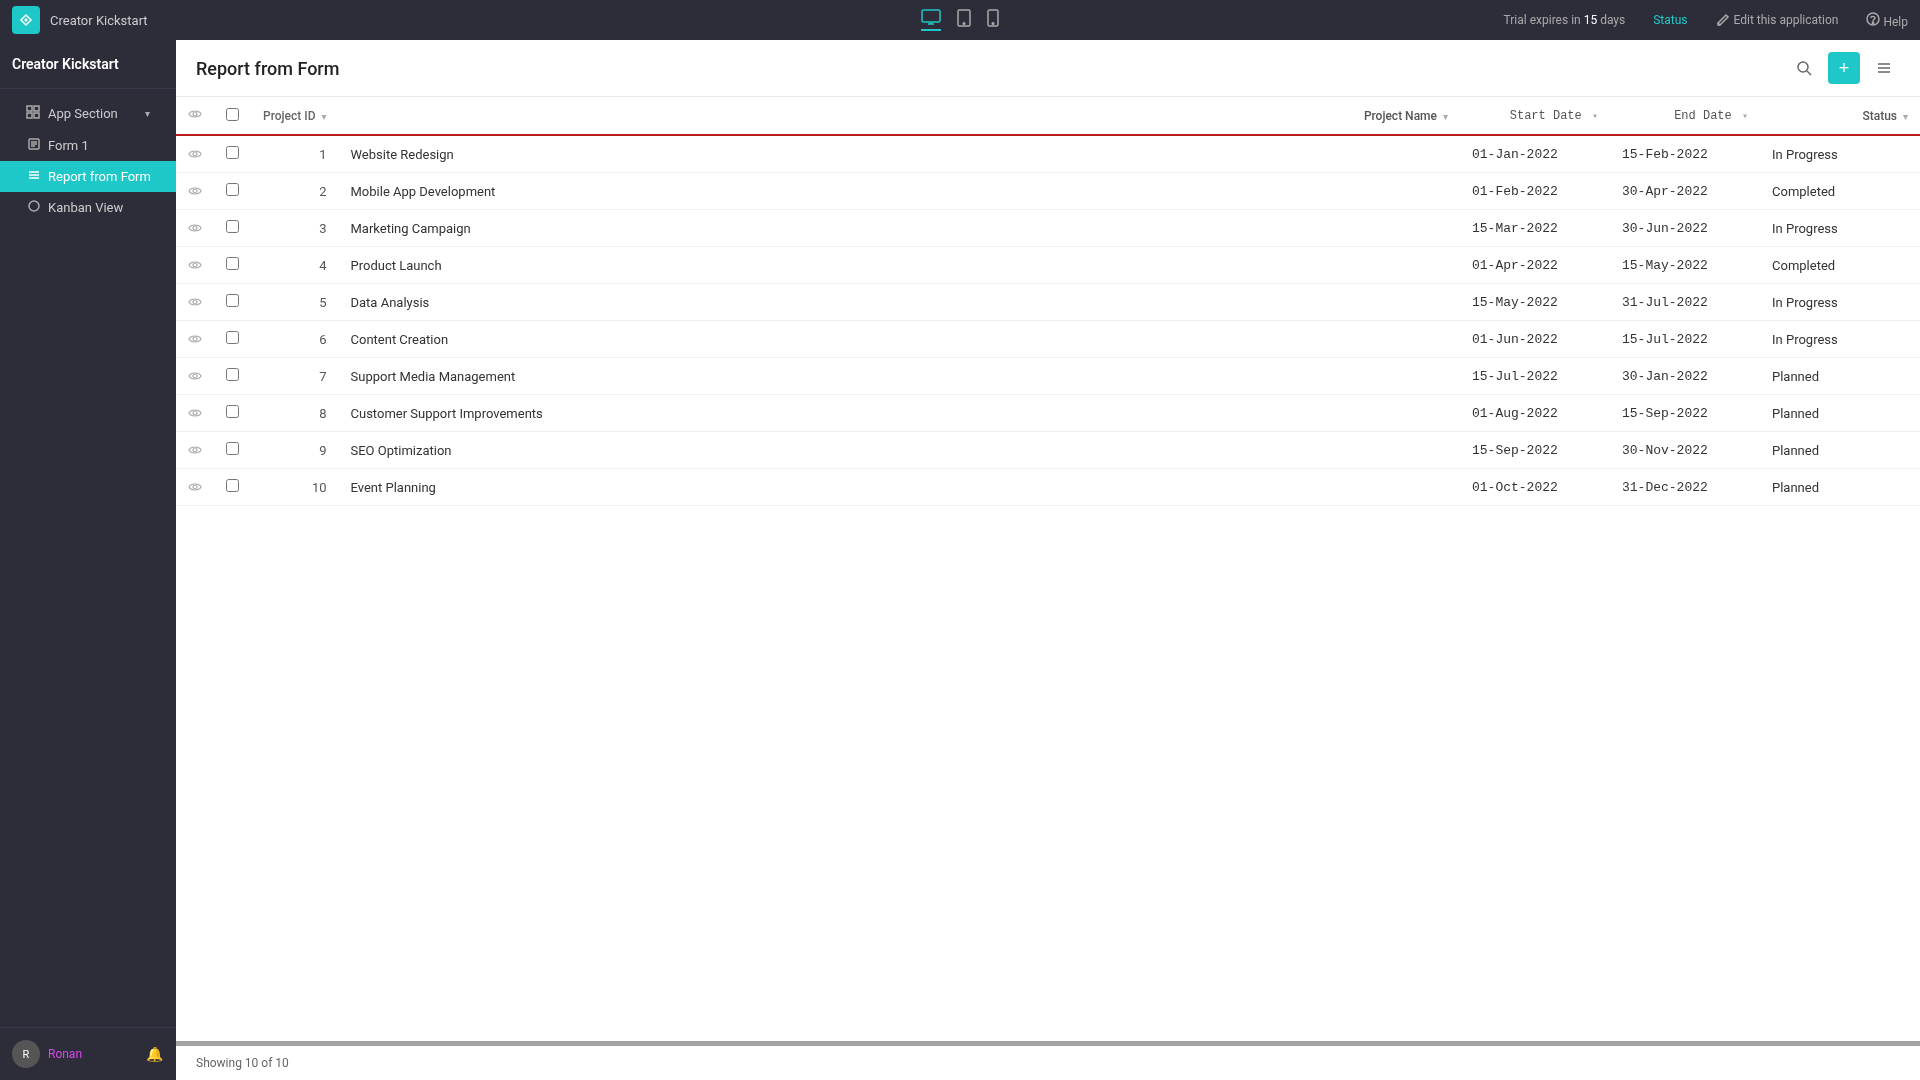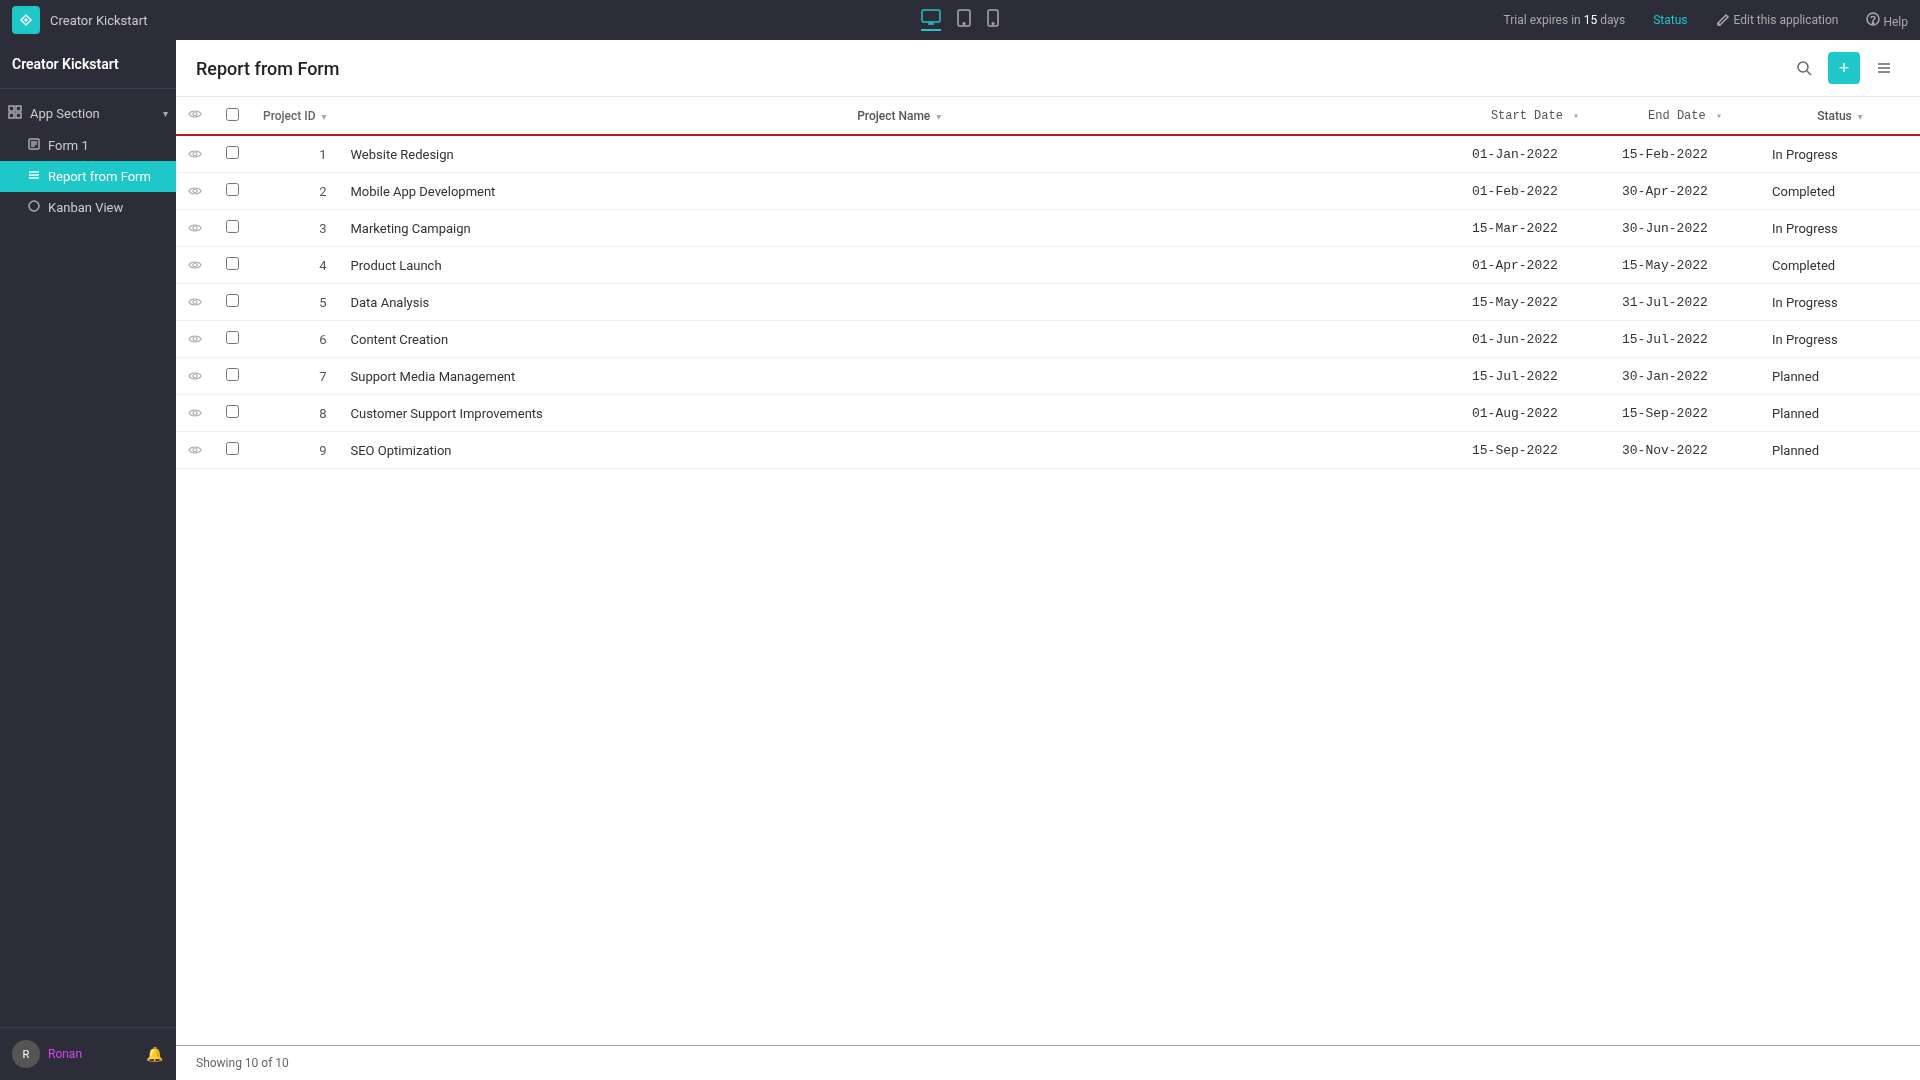--- a/index.html
+++ b/index.html
@@ -62,21 +62,21 @@
       border-bottom: 1px solid #3a3a4a;
     }
     .sidebar-app-title {
       color: #fff;
       font-size: 14px;
       font-weight: 600;
     }
     .sidebar-nav { flex: 1; padding: 8px 0; }
     .sidebar-section {
       display: flex; align-items: center;
-      padding: 8px 8px;
+      padding: 8px 26px;
       color: #ccc;
       cursor: pointer;
       font-size: 13px;
       gap: 8px;
     }
     .sidebar-section .section-icon { color: #aaa; font-size: 12px; }
     .sidebar-section .chevron { margin-left: auto; color: #aaa; font-size: 10px; }
     .sidebar-item {
       display: flex; align-items: center;
       padding: 8px 12px 8px 28px;
@@ -137,21 +137,21 @@
     .table-container { flex: 1; overflow-y: auto; }
     table {
       width: 100%;
       border-collapse: collapse;
     }
     thead tr {
       border-bottom: 2px solid #b91c1c;
     }
     th {
       padding: 10px 12px;
-      text-align: center;
+      text-align: right;
       font-weight: 500;
       color: #555;
       font-size: 12px;
       white-space: nowrap;
       background: #fff;
     }
     th .sort-icon { color: #aaa; font-size: 10px; margin-left: 3px; }
     tbody tr {
       border-bottom: 1px solid #f0f0f0;
     }
@@ -166,21 +166,21 @@
     .col-name { }
     .col-date { width: 150px; font-family: Liberation Mono, monospace; }
     .col-status { width: 160px; }
     .checkbox-cell { text-align: center; }
     .eye-cell { text-align: center; color: #aaa; }
 
     .table-footer {
       padding: 10px 20px;
       color: #666;
       font-size: 12px;
-      border-top: 1px solid #a3a3a3;
+      border-top: 5px solid #a3a3a3;
       flex-shrink: 0;
     }
   </style>
 </head>
 <body>
 
 <div class="topbar">
   <div class="topbar-logo">
     <svg width="16" height="16" viewBox="0 0 16 16" fill="none">
       <path d="M3 8 L8 3 L13 8 L8 13 Z" stroke="white" stroke-width="1.5" fill="none"></path>
@@ -470,20 +470,34 @@
                   <circle cx="7" cy="5" r="2"></circle>
                 </svg>
       </td>
       <td class="checkbox-cell col-check"><input type="checkbox" style=""></td>
       <td class="col-id" style="text-align:right; color:#555;">9</td>
       <td class="col-name">SEO Optimization</td>
       <td class="col-date">15-Sep-2022</td>
       <td class="col-date">30-Nov-2022</td>
       <td class="col-status">Planned</td>
     </tr>
+            <tr>
+      <td class="eye-cell col-eye">
+        <svg width="14" height="10" viewBox="0 0 14 10" fill="none" stroke="#aaa" stroke-width="1.2">
+                  <path d="M1 5 C3 1 11 1 13 5 C11 9 3 9 1 5 Z"></path>
+                  <circle cx="7" cy="5" r="2"></circle>
+                </svg>
+      </td>
+      <td class="checkbox-cell col-check"><input type="checkbox" style=""></td>
+      <td class="col-id" style="text-align:right; color:#555;">10</td>
+      <td class="col-name">Event Planning</td>
+      <td class="col-date">01-Oct-2022</td>
+      <td class="col-date">31-Dec-2022</td>
+      <td class="col-status">Planned</td>
+    </tr>
           </tbody>
       </table>
     </div>
 
     <div class="table-footer">
       <span>Showing 10 of 10</span>
     </div>
   </div>
 </div>
 

